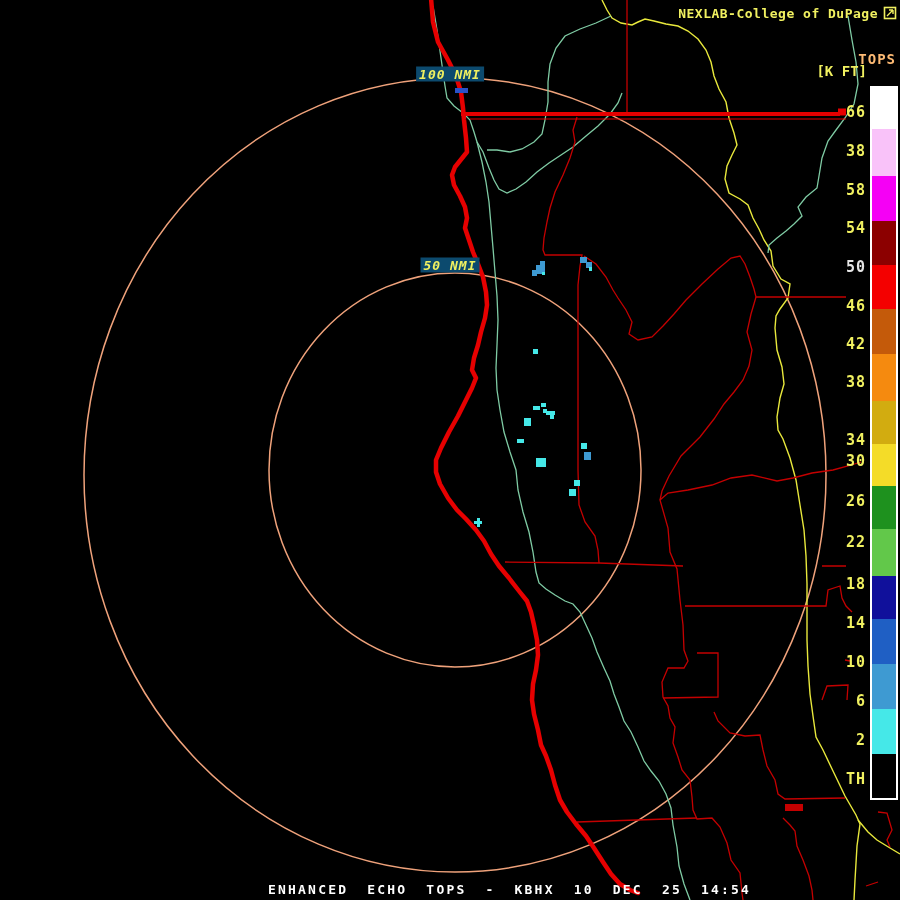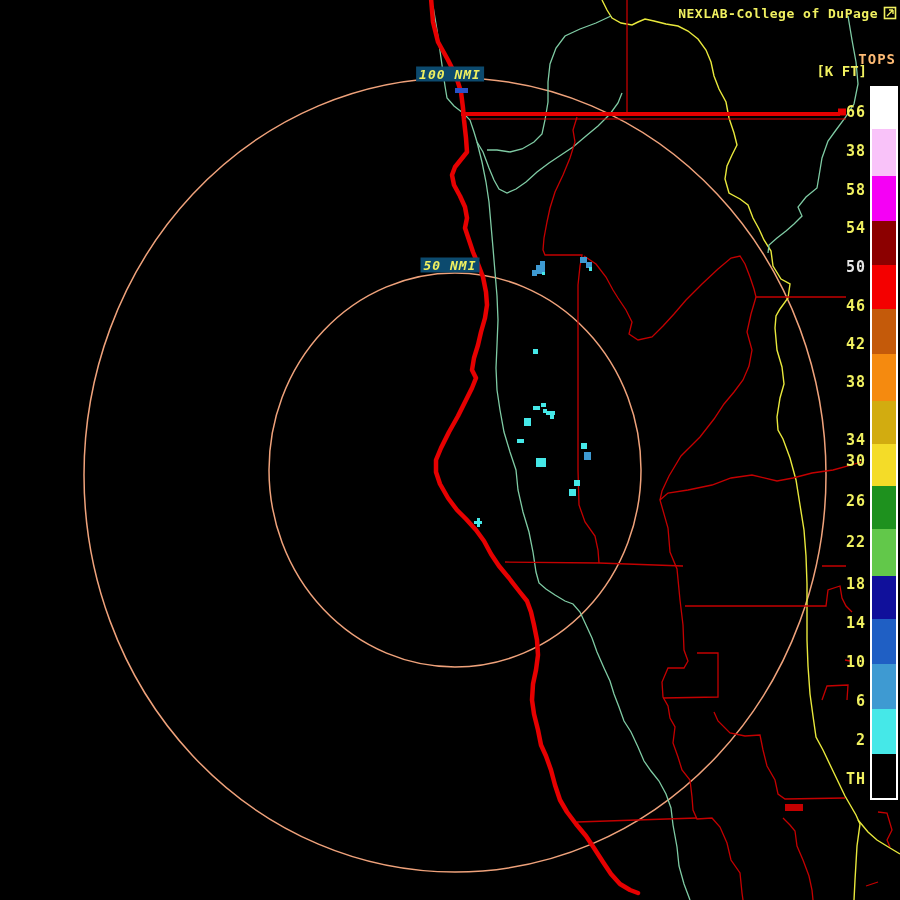--- a/index.html
+++ b/index.html
@@ -143,13 +143,14 @@
       <div class="scale-label" style="top: 614px; color: rgb(240, 240, 96);">14</div>
       <div class="scale-label" style="top: 653px; color: rgb(240, 240, 96);">10</div>
       <div class="scale-label" style="top: 692px; color: rgb(240, 240, 96);">6</div>
       <div class="scale-label" style="top: 731px; color: rgb(240, 240, 96);">2</div>
       <div class="scale-label" style="top: 770px; color: rgb(240, 240, 96);">TH</div>
     </div>
 
   <div class="ring-label" style="left: 450px; top: 74px; color: rgb(240, 240, 96);">100 NMI</div>
   <div class="ring-label" style="left: 450px; top: 265px; color: rgb(240, 240, 96);">50 NMI</div>
 
+  <div class="hud-text" id="caption" style="color: rgb(255, 255, 255);">ENHANCED ECHO TOPS - KBHX 10 DEC 25 14:54</div>
 </div>
 
 </body></html>

